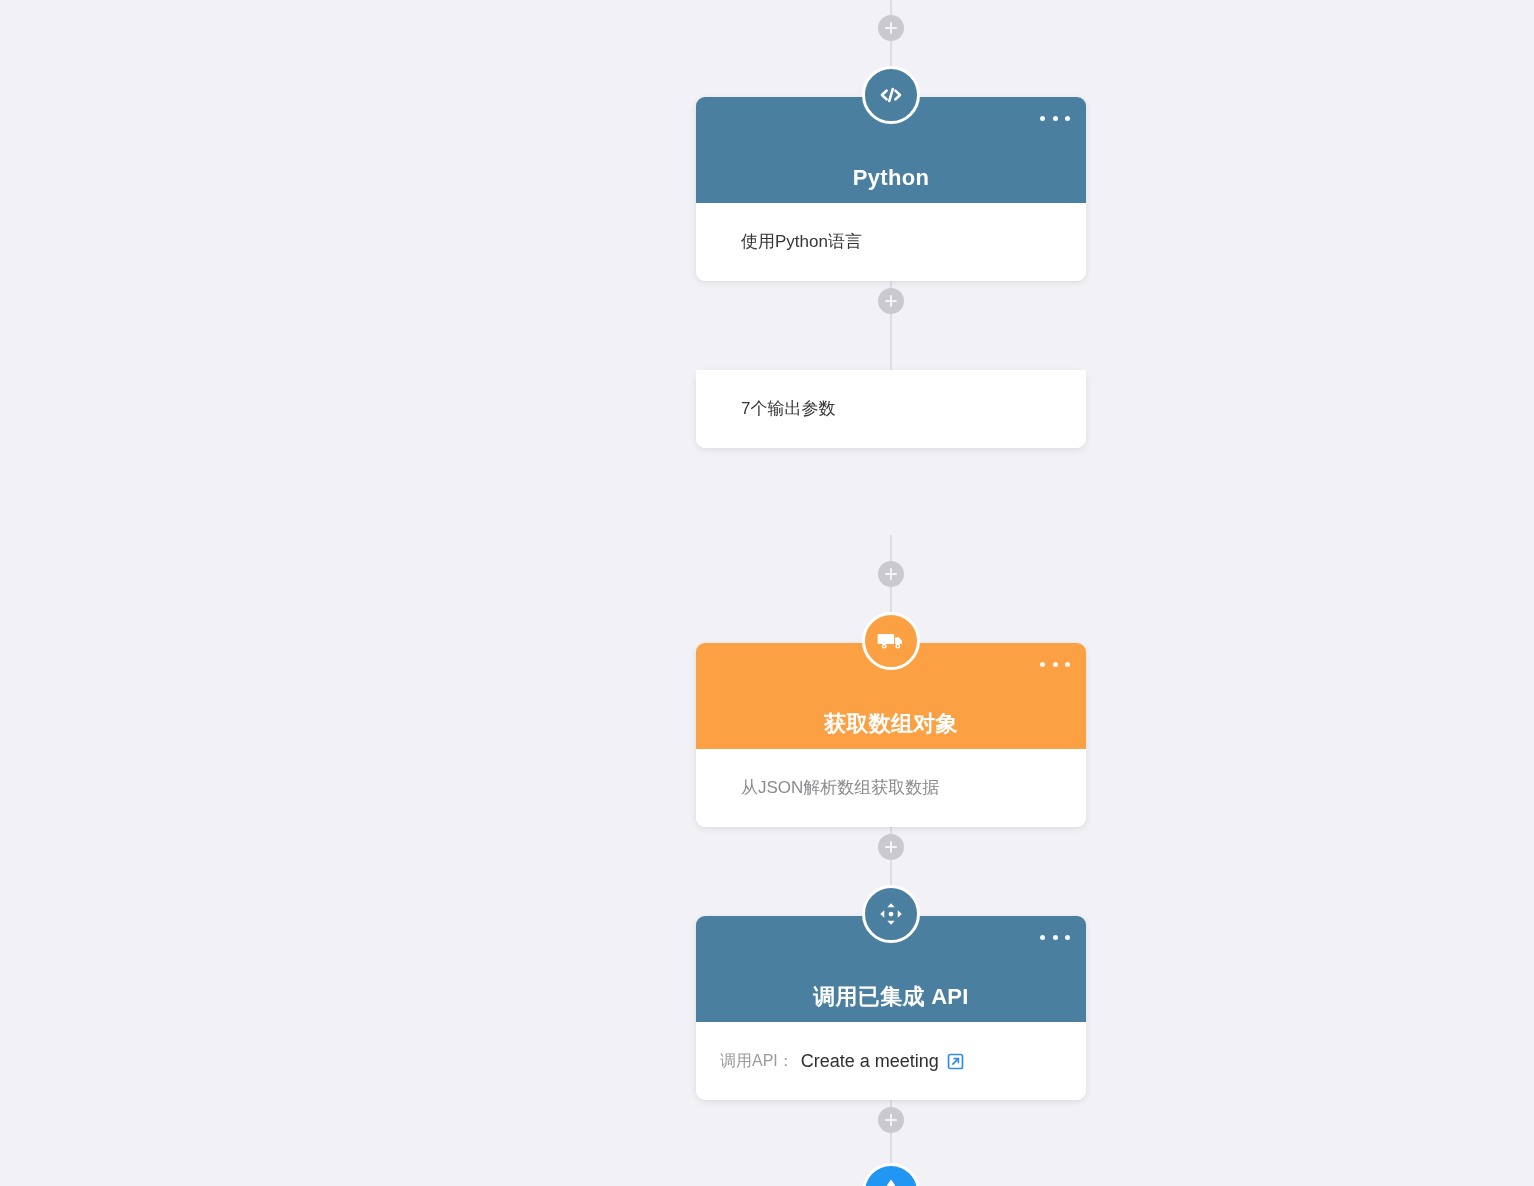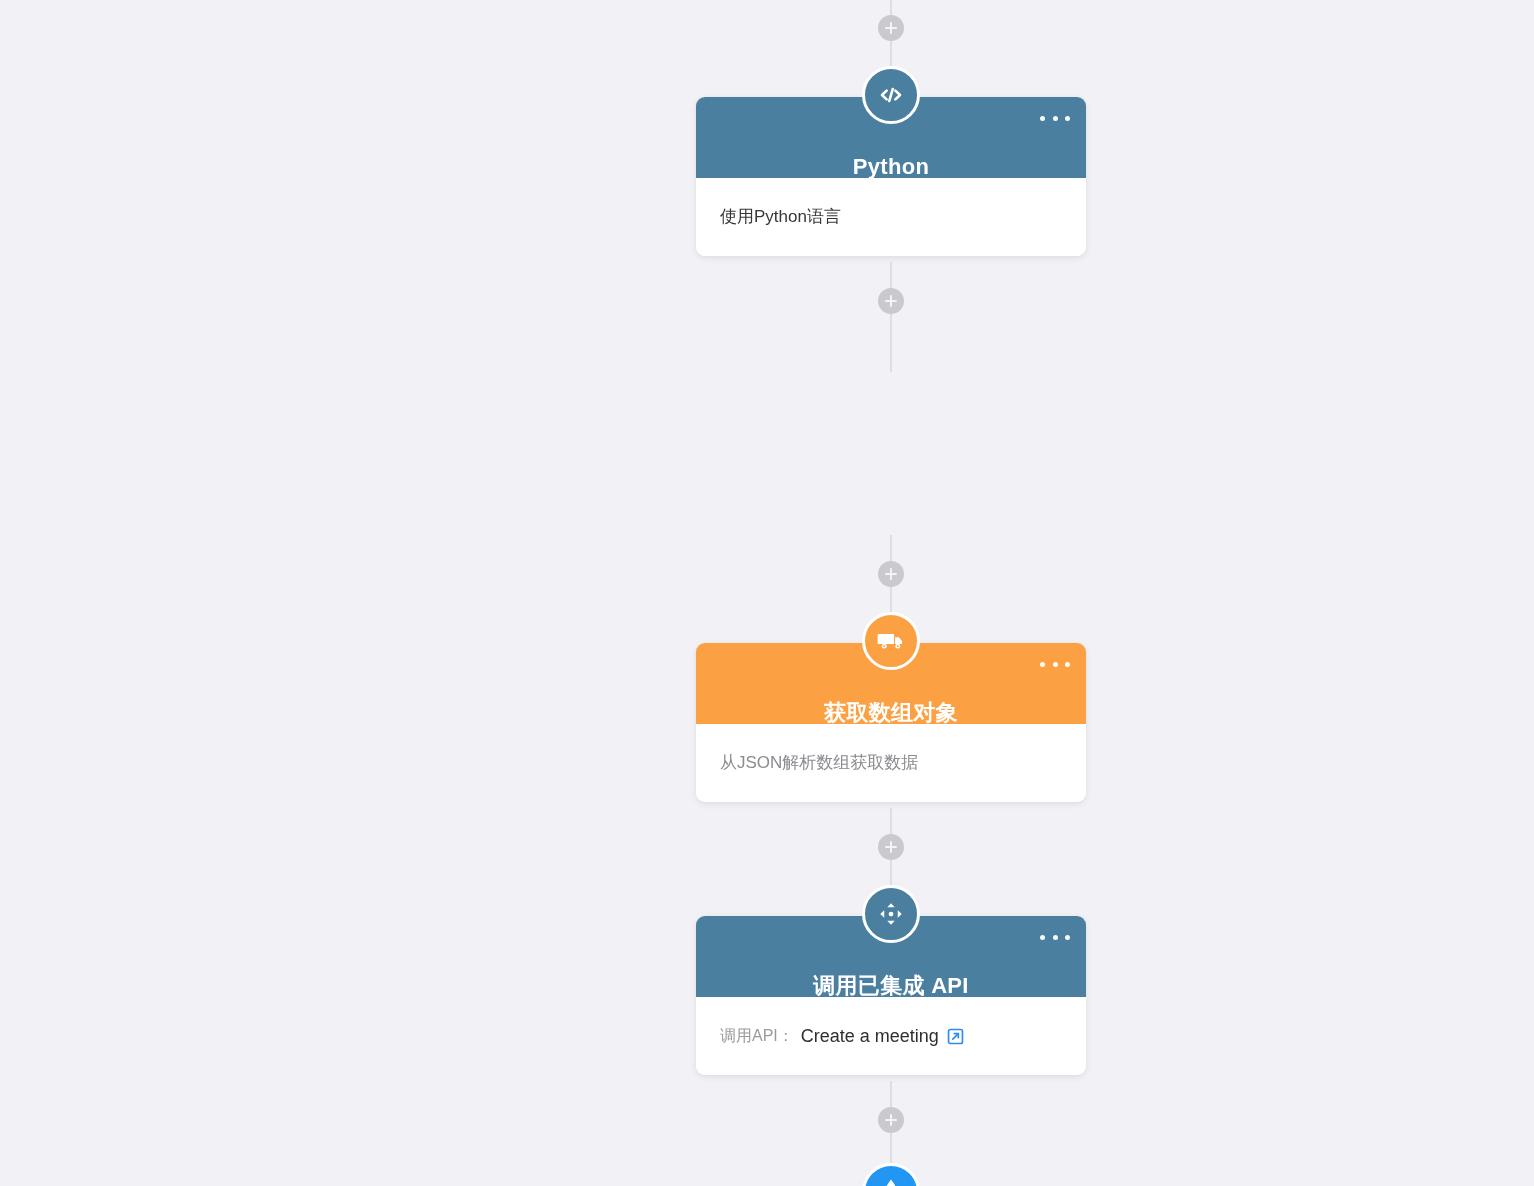--- a/index.html
+++ b/index.html
@@ -67,26 +67,26 @@
     width: 390px;
     border-radius: 9px;
     background: #ffffff;
     box-shadow: 0 2px 6px rgba(30, 35, 60, 0.10),
                 0 0 1px rgba(30, 35, 60, 0.10);
     z-index: 2;
   }
 
   .node-header {
     position: relative;
-    height: 81px;
+    height: 106px;
     border-radius: 9px 9px 0 0;
     display: flex;
     align-items: flex-end;
     justify-content: center;
-    padding-bottom: 0;
+    padding-bottom: 14px;
   }
   .node-header.blue   { background: #4a7fa0; }
   .node-header.orange { background: #fba143; }
 
   .node-title {
     color: #ffffff;
     font-size: 22px;
     font-weight: bold;
     letter-spacing: 0.3px;
     line-height: 1;
@@ -136,20 +136,21 @@
     display: flex;
     align-items: center;
     padding: 0 24px;
     border-radius: 0 0 9px 9px;
     background: #ffffff;
   }
   .node-desc {
     font-size: 17px;
     color: #363636;
     line-height: 1.4;
+    margin-left: 21px;
   }
   .node-desc.muted { color: #8b8b90; }
 
   .api-line {
     display: flex;
     align-items: center;
     gap: 7px;
   }
   .api-label {
     font-size: 16px;
@@ -212,20 +213,23 @@
           <i></i>
       </div>
       <div class="node-title">Python</div>
     </div>
     <div class="node-body">
       <span class="node-desc">使用Python语言</span>
     </div>
   </div>
 
   <div class="node" style="top:370px;">
+    <div class="node-body">
+      <span class="node-desc">7个输出参数</span>
+    </div>
   </div>
 
   <div class="node" style="top:916px;">
     <div class="node-header blue">
       <div class="node-badge blue">
         <svg width="30" height="30" viewBox="0 0 24 24" fill="#ffffff">
           <path d="M12 3.4 l3.0 3.2 h-6.0 z"></path>
           <path d="M12 20.6 l-3.0 -3.2 h6.0 z"></path>
           <path d="M3.4 12 l3.2 -3.0 v6.0 z"></path>
           <path d="M20.6 12 l-3.2 3.0 v-6.0 z"></path>

